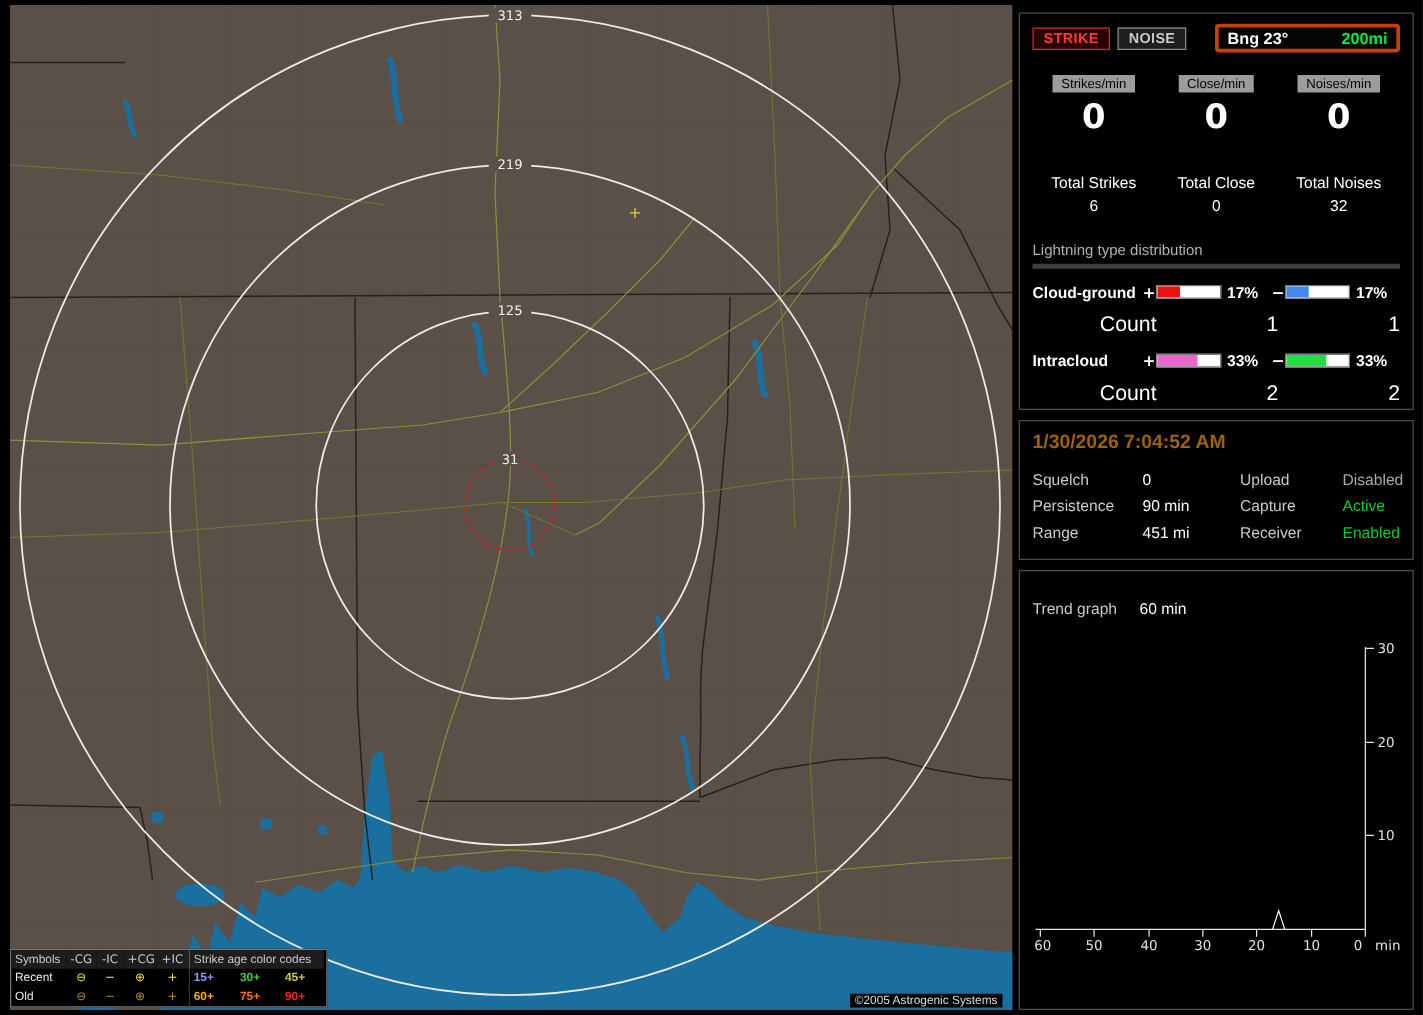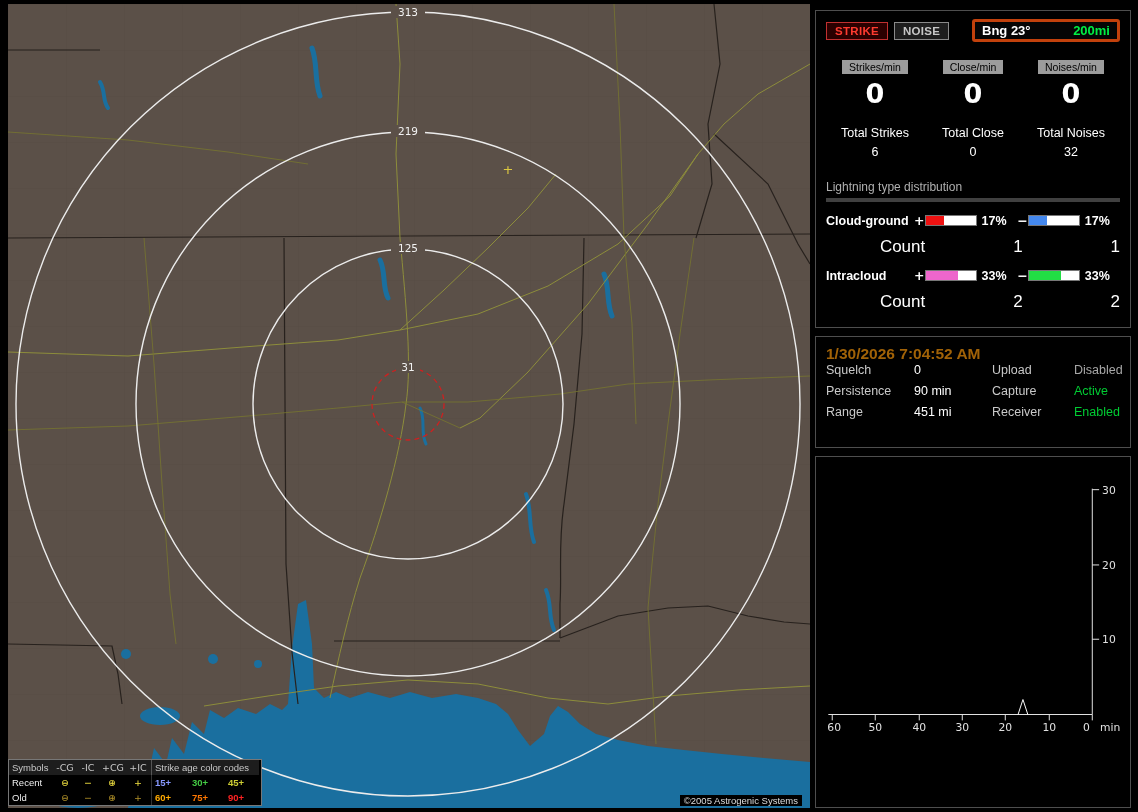--- a/index.html
+++ b/index.html
@@ -42,36 +42,36 @@
   .btn{font-weight:bold;font-size:11.5px;padding:2px 8px;letter-spacing:.3px;cursor:pointer;font-family:"Liberation Sans",sans-serif;}
   .btn.strike{background:#2b0000;border:1px solid #c03030;color:#ff3b30;}
   .btn.noise{background:#1e1e1e;border:1px solid #8a8a8a;color:#c7c7c7;}
   .spacer{flex:1;}
   .bearing-box{display:flex;justify-content:space-between;align-items:center;width:148px;background:#050505;border:3px solid #c2410c;border-radius:3px;padding:1px 7px;font-size:13px;font-weight:bold;}
 
   .cols3{display:flex;margin-top:15px;justify-content:space-between;}
   .col3{flex:1;text-align:center;}
   .chip{display:inline-block;background:#9c9c9c;color:#000;font-size:10.5px;padding:1px 7px;}
   .big-num{font-size:27px;font-weight:bold;margin-top:3px;font-family:"DejaVu Sans",sans-serif;color:#fff;}
-  .tot-label{font-size:12.5px;margin-top:17px;}
+  .tot-label{font-size:12.5px;margin-top:30px;}
   .tot-value{font-size:12.5px;margin-top:5px;}
 
   .dist-title{color:#b0b0b0;font-size:12px;margin-top:21px;padding-bottom:4px;border-bottom:4px solid #404040;}
   .dist-row{display:flex;align-items:center;margin-top:11px;font-size:12.5px;}
   .dist-label{font-weight:bold;width:92px;}
   .sign{width:12px;font-weight:bold;text-align:center;font-family:"DejaVu Sans",sans-serif;}
   .bar{width:54px;height:11px;background:#fff;border:1px solid #777;position:relative;display:inline-block;overflow:hidden;}
   .bar i{position:absolute;left:0;top:0;bottom:0;display:block;}
   .pct{font-weight:bold;margin-left:5px;width:37px;}
   .count-row{display:flex;margin-top:9px;font-size:17px;text-align:right;}
   .count-label{width:104px;}
   .count-val{width:102px;}
 
   .datetime{color:#a16207;font-weight:bold;font-size:15.5px;}
-  .info-grid{display:grid;grid-template-columns:88px 78px 82px 1fr;row-gap:7px;font-size:12.5px;margin-top:0;}
+  .info-grid{display:grid;grid-template-columns:88px 78px 82px 1fr;row-gap:7px;font-size:12.5px;margin-top:14px;}
   .stats-grid{margin-top:4px;}
   .lab{color:#c9c9c9;}
   .val{color:#fff;}
   .trend-row{display:flex;gap:18px;font-size:12.5px;margin-top:15px;}
   .trend-chart{display:block;margin-top:10px;}
   .axis,.tick{stroke:#e6e6e6;stroke-width:1;fill:none;}
   .tick-label{fill:#e0e0e0;font-size:11px;font-family:"DejaVu Sans",sans-serif;}
   .spike{stroke:#fff;fill:none;stroke-width:1;}
 </style>
 </head>
@@ -284,20 +284,24 @@
 
         <span class="lab">Range</span>
         <span class="val">451 mi</span>
         <span class="lab">Receiver</span>
         <span class="val" style="color: rgb(0, 204, 51);">Enabled</span>
       </div>
     </div>
 
     <div class="panel-box sec-trend">
 
+      <div class="trend-row">
+        <span class="lab">Trend graph</span>
+        <span class="val">60 min</span>
+      </div>
 
       <svg class="trend-chart" viewBox="0 0 302 268" width="296" height="262">
         <line class="axis" x1="272" y1="14" x2="272" y2="245"></line>
         <line class="axis" x1="2" y1="245" x2="272" y2="245"></line>
 
         <line class="tick" x1="272" y1="15" x2="279" y2="15"></line>
         <line class="tick" x1="272" y1="92" x2="279" y2="92"></line>
         <line class="tick" x1="272" y1="168" x2="279" y2="168"></line>
         <text class="tick-label" x="282" y="19">30</text>
         <text class="tick-label" x="282" y="96">20</text>

